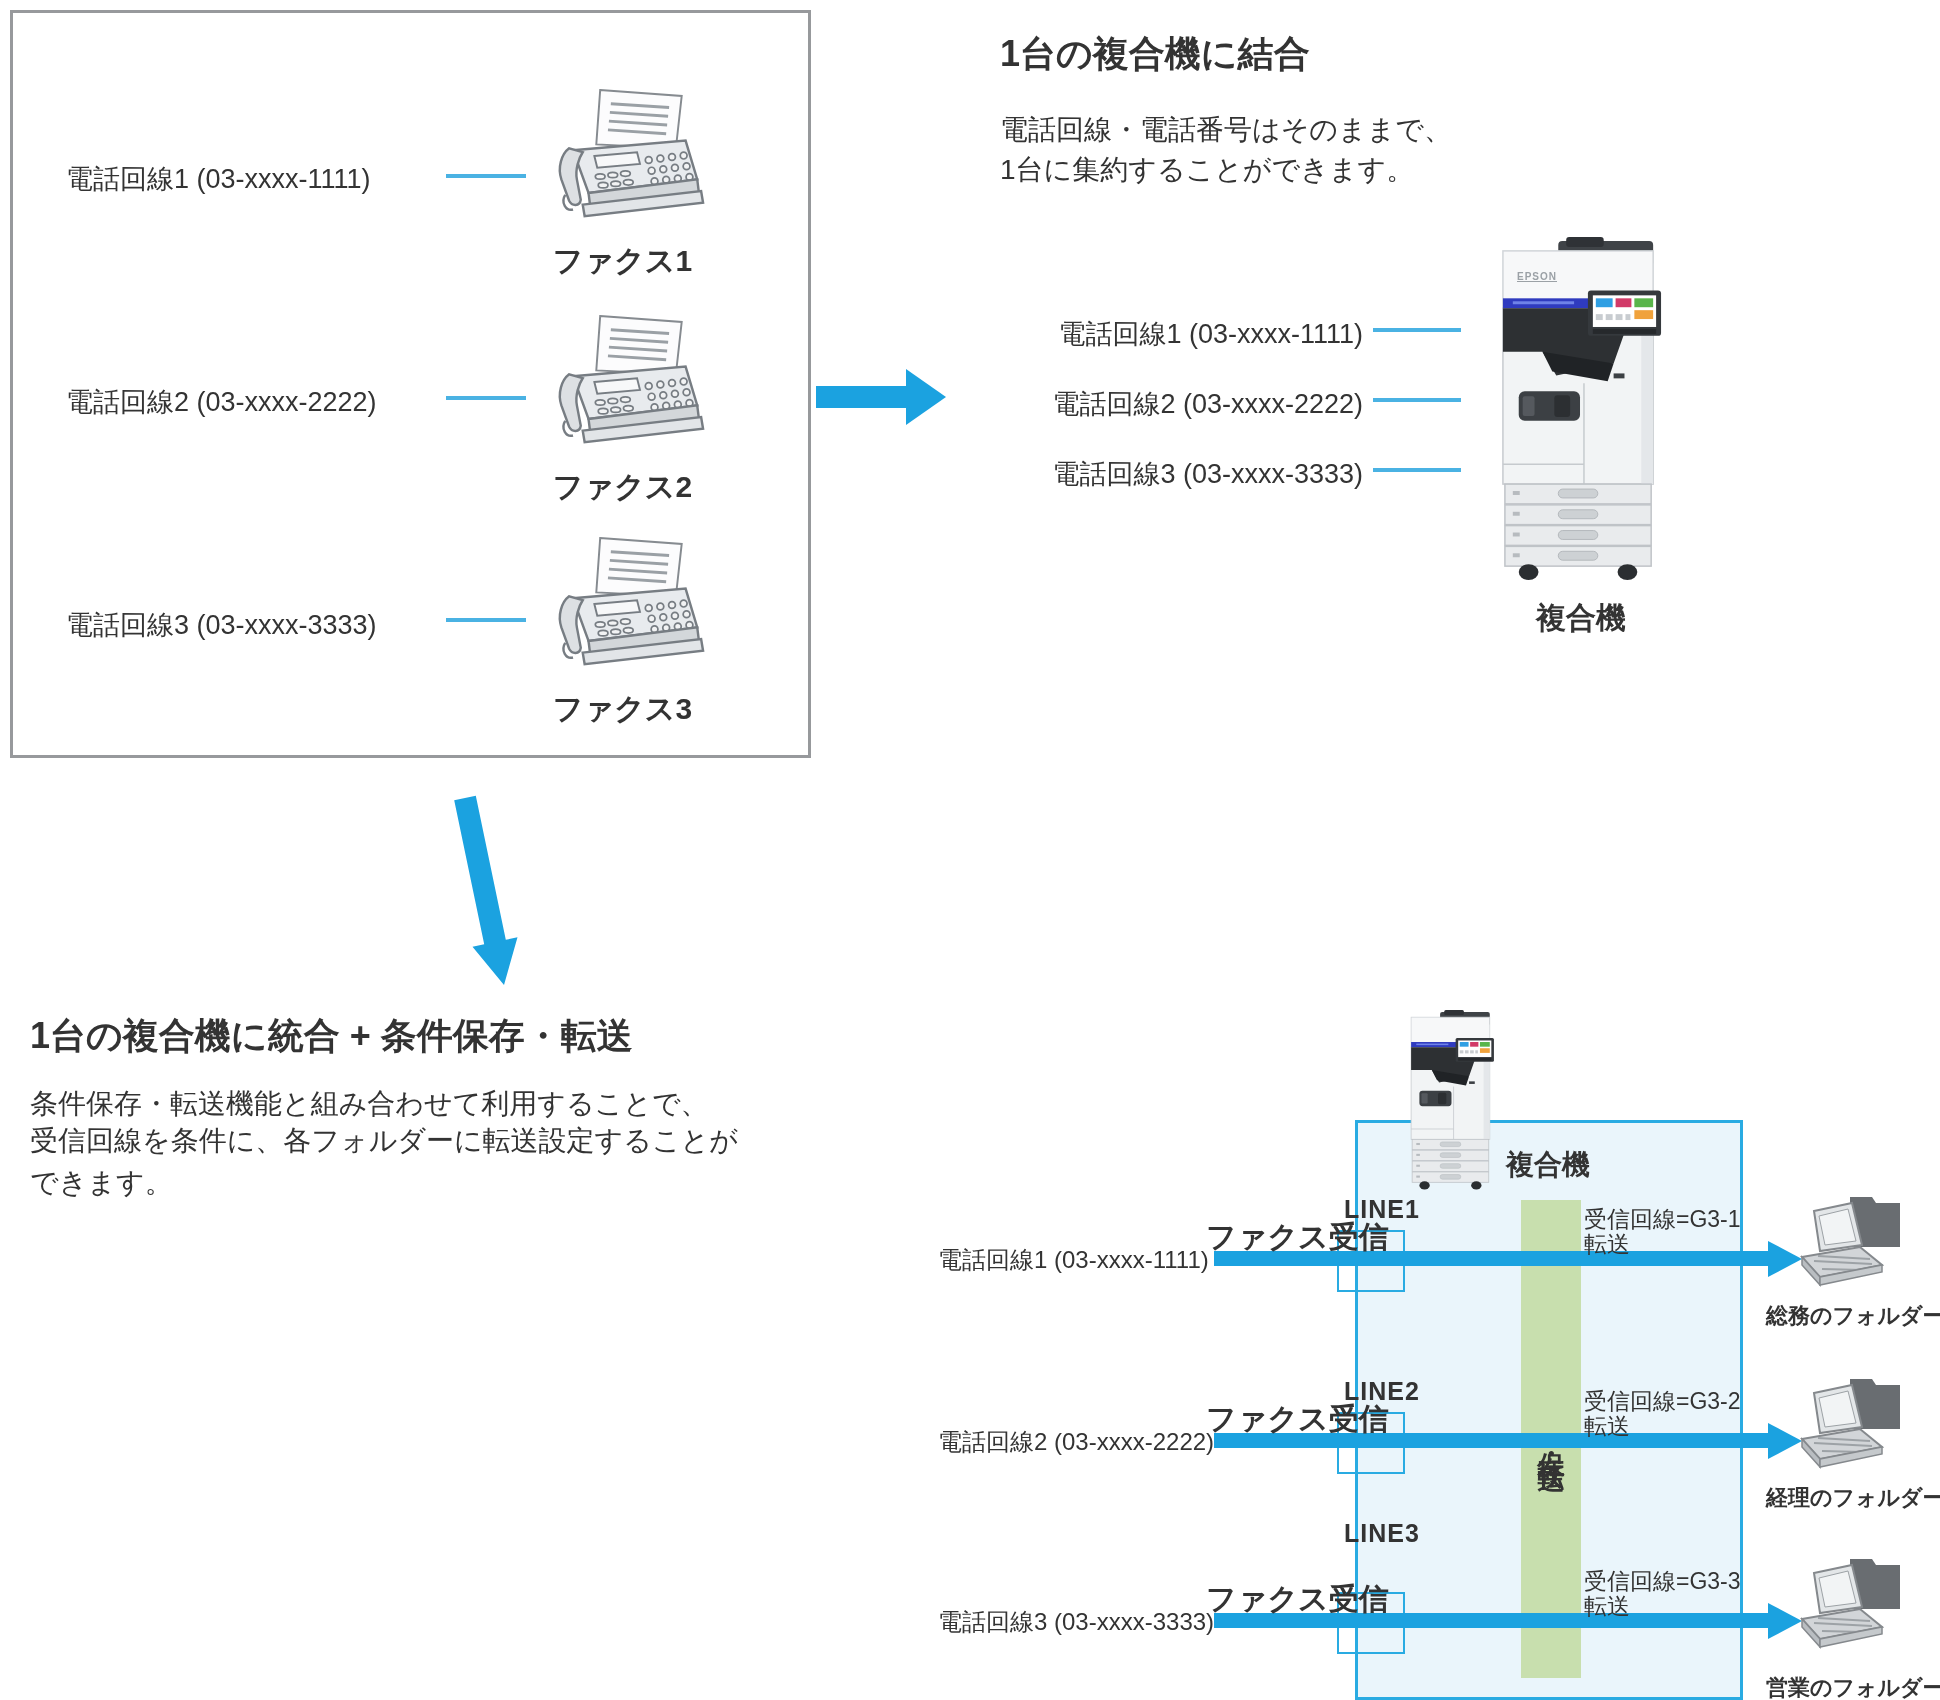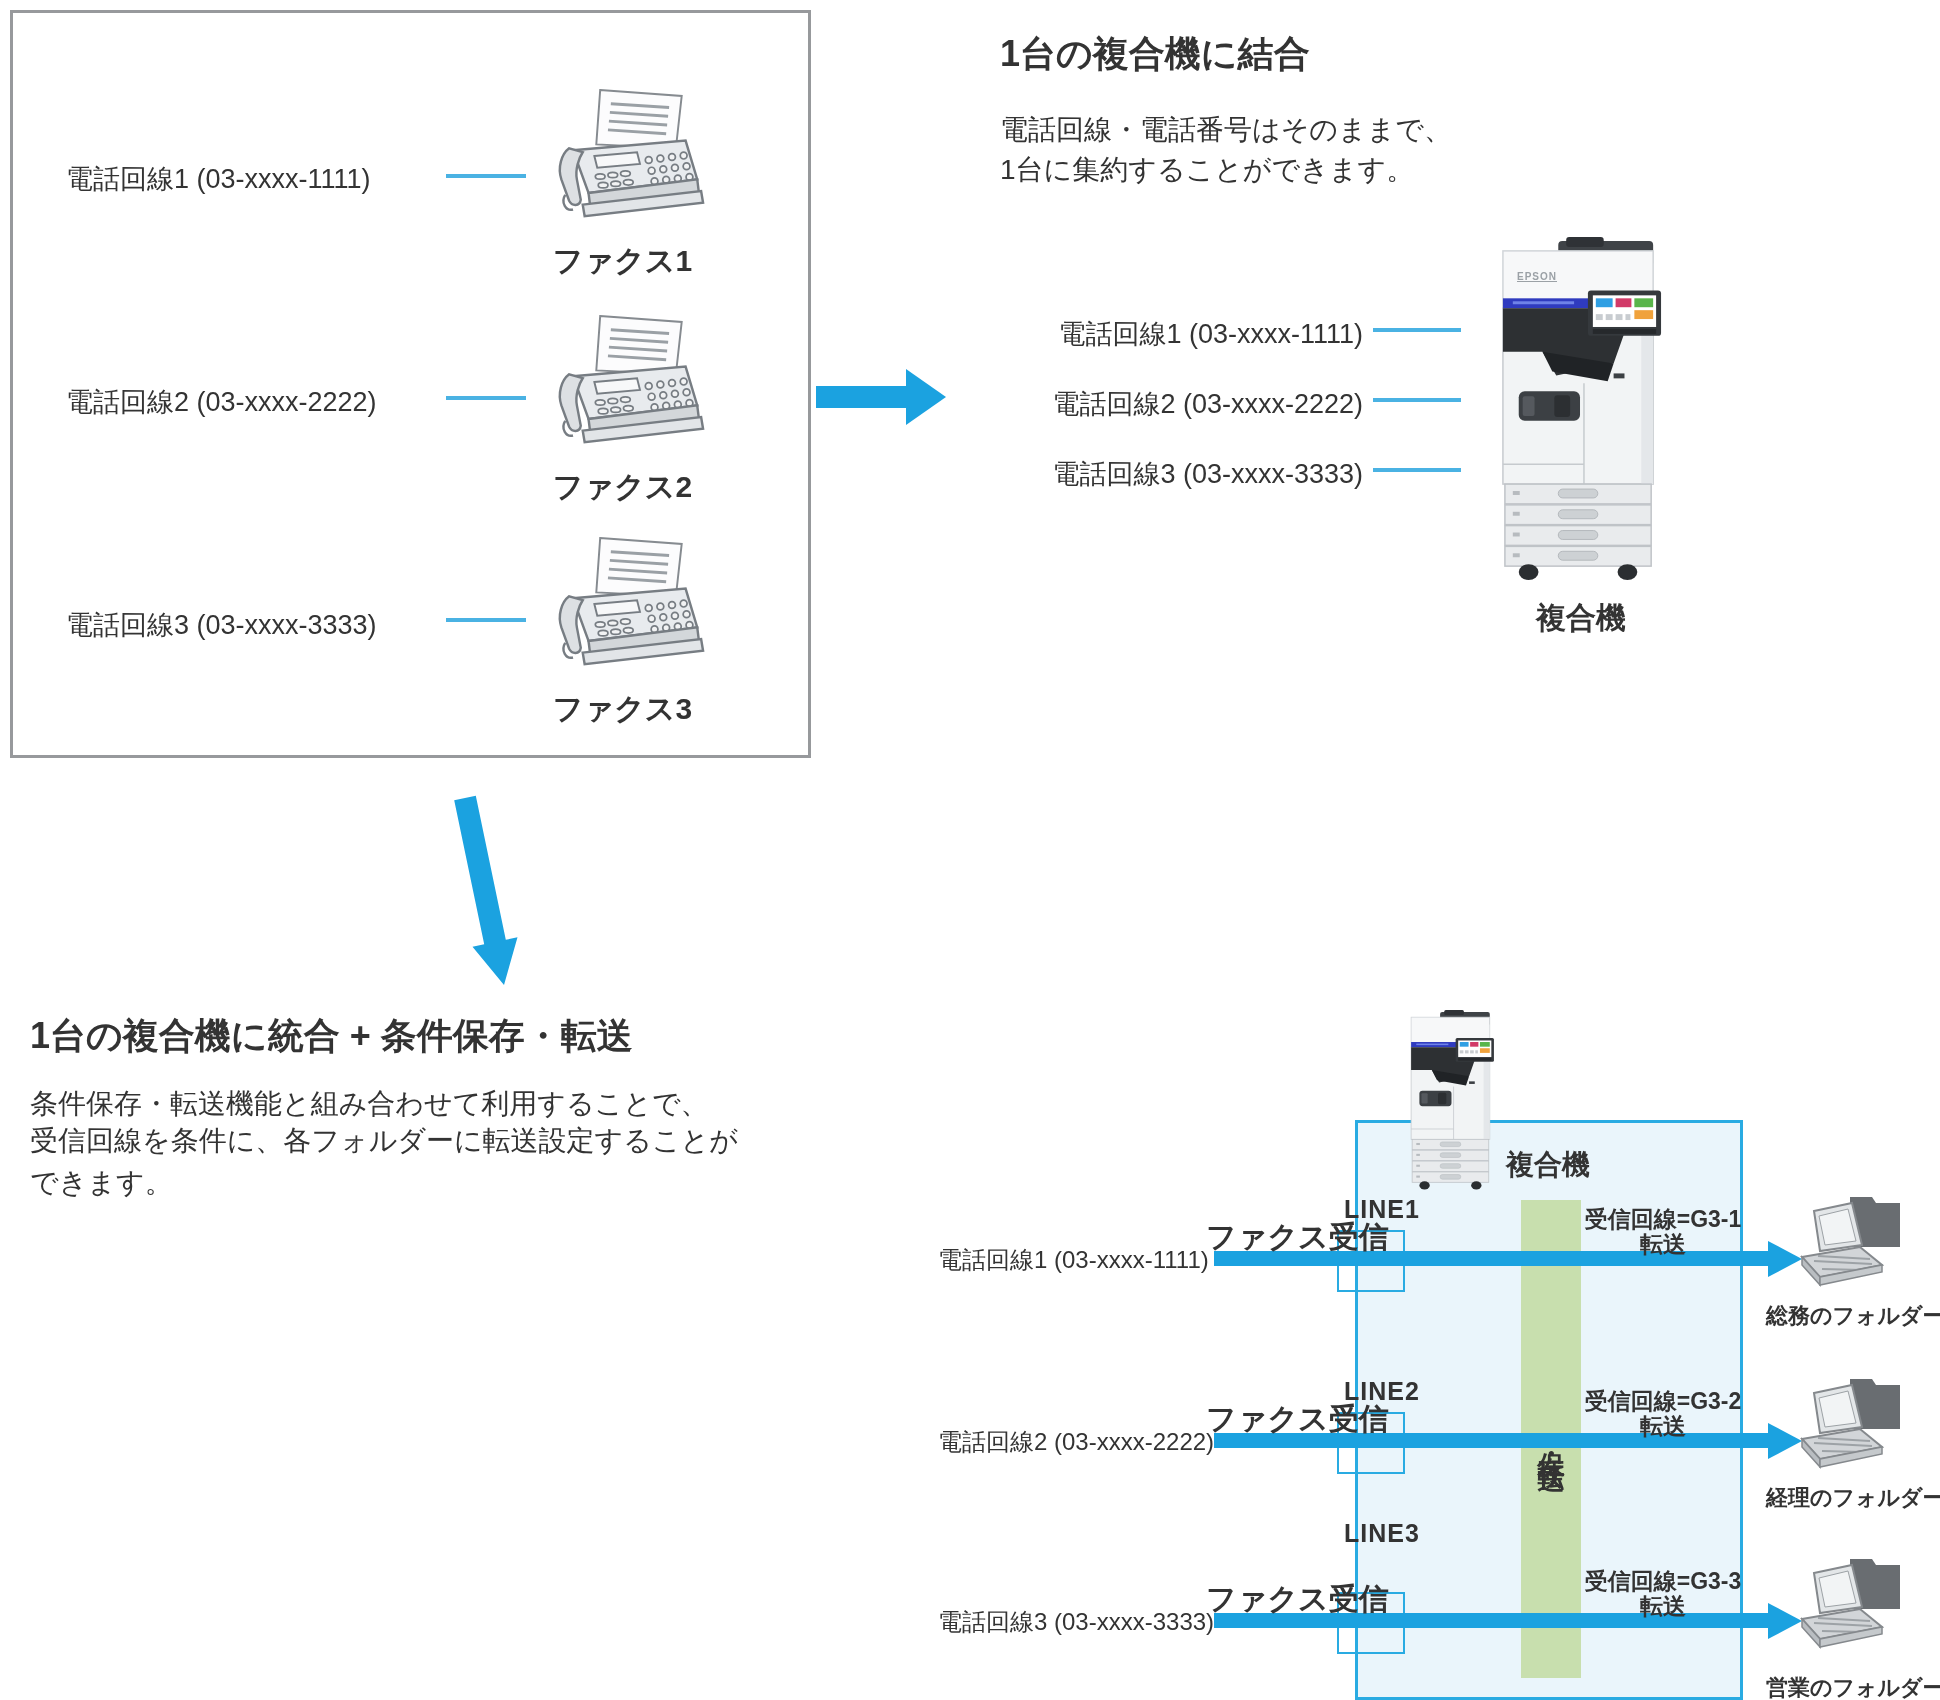--- a/index.html
+++ b/index.html
@@ -19,21 +19,21 @@
   .green-text{z-index:3;display:flex;align-items:center;justify-content:center;
               writing-mode:vertical-rl;text-orientation:upright;
               font-size:27px;font-weight:700;letter-spacing:3px;color:#333;}
   .line-box{border:2px solid #29abe2;z-index:4;}
   .fat-arrow-shaft{height:15px;background:#1ba2e0;z-index:5;}
   .fat-arrow-head{width:0;height:0;border-top:18px solid transparent;border-bottom:18px solid transparent;
                   border-left:34px solid #1ba2e0;z-index:5;}
   .br-phone{font-size:24px;font-weight:500;text-align:right;white-space:nowrap;z-index:6;}
   .br-receive{font-size:30px;font-weight:600;text-align:center;white-space:nowrap;z-index:6;}
   .br-port{font-size:25px;font-weight:600;letter-spacing:1px;white-space:nowrap;z-index:6;}
-  .br-fwd{font-size:23px;font-weight:700;line-height:25px;text-align:center;white-space:nowrap;z-index:6;}
+  .br-fwd{font-size:23px;font-weight:400;line-height:25px;text-align:left;white-space:nowrap;z-index:6;}
   .br-folder{font-size:22px;font-weight:600;text-align:center;white-space:nowrap;z-index:7;}
   .brand{font-size:10px;font-weight:600;letter-spacing:1px;color:#9ba1a6;z-index:7;}
   svg{display:block;}
 </style>
 </head>
 <body>
 
 <svg width="0" height="0" style="position:absolute">
   <defs>
     <symbol id="sym-fax" viewBox="0 0 170 150">

